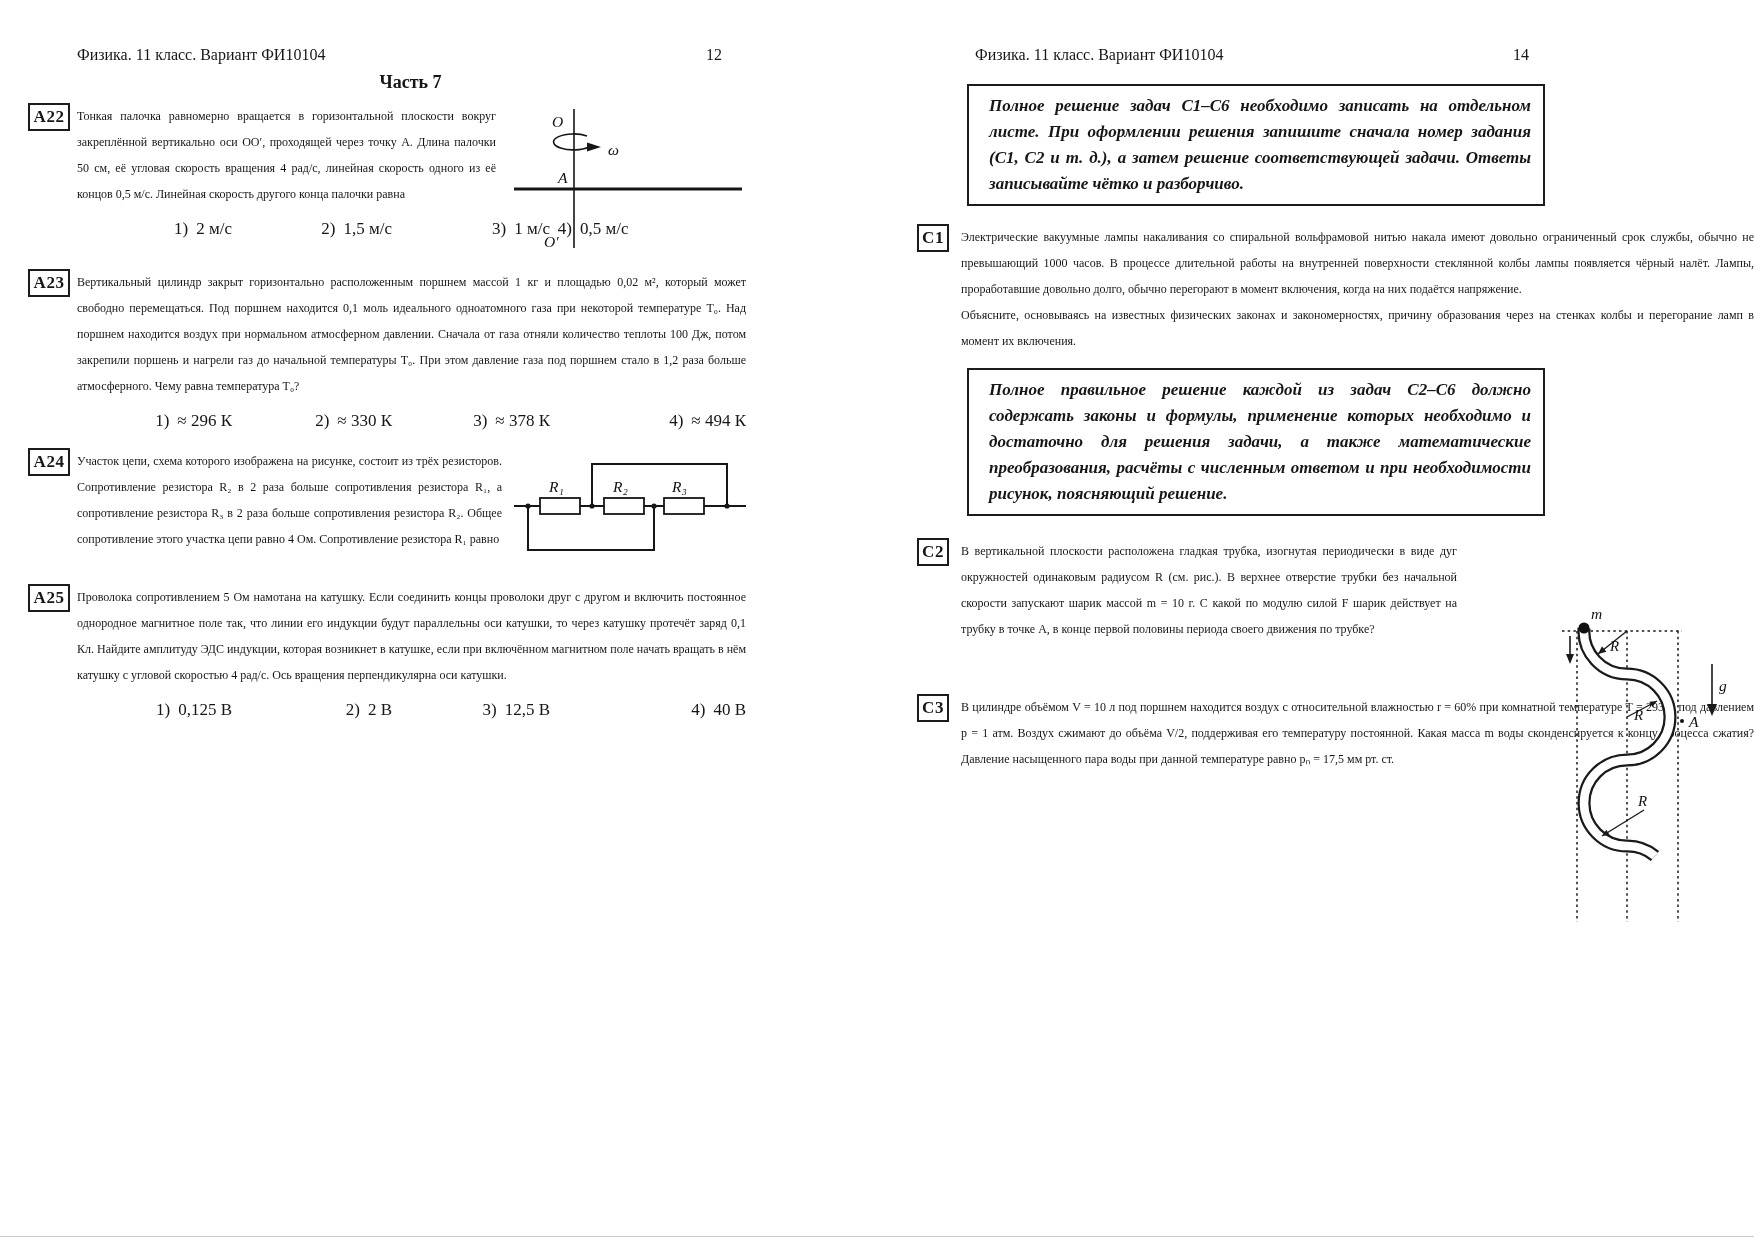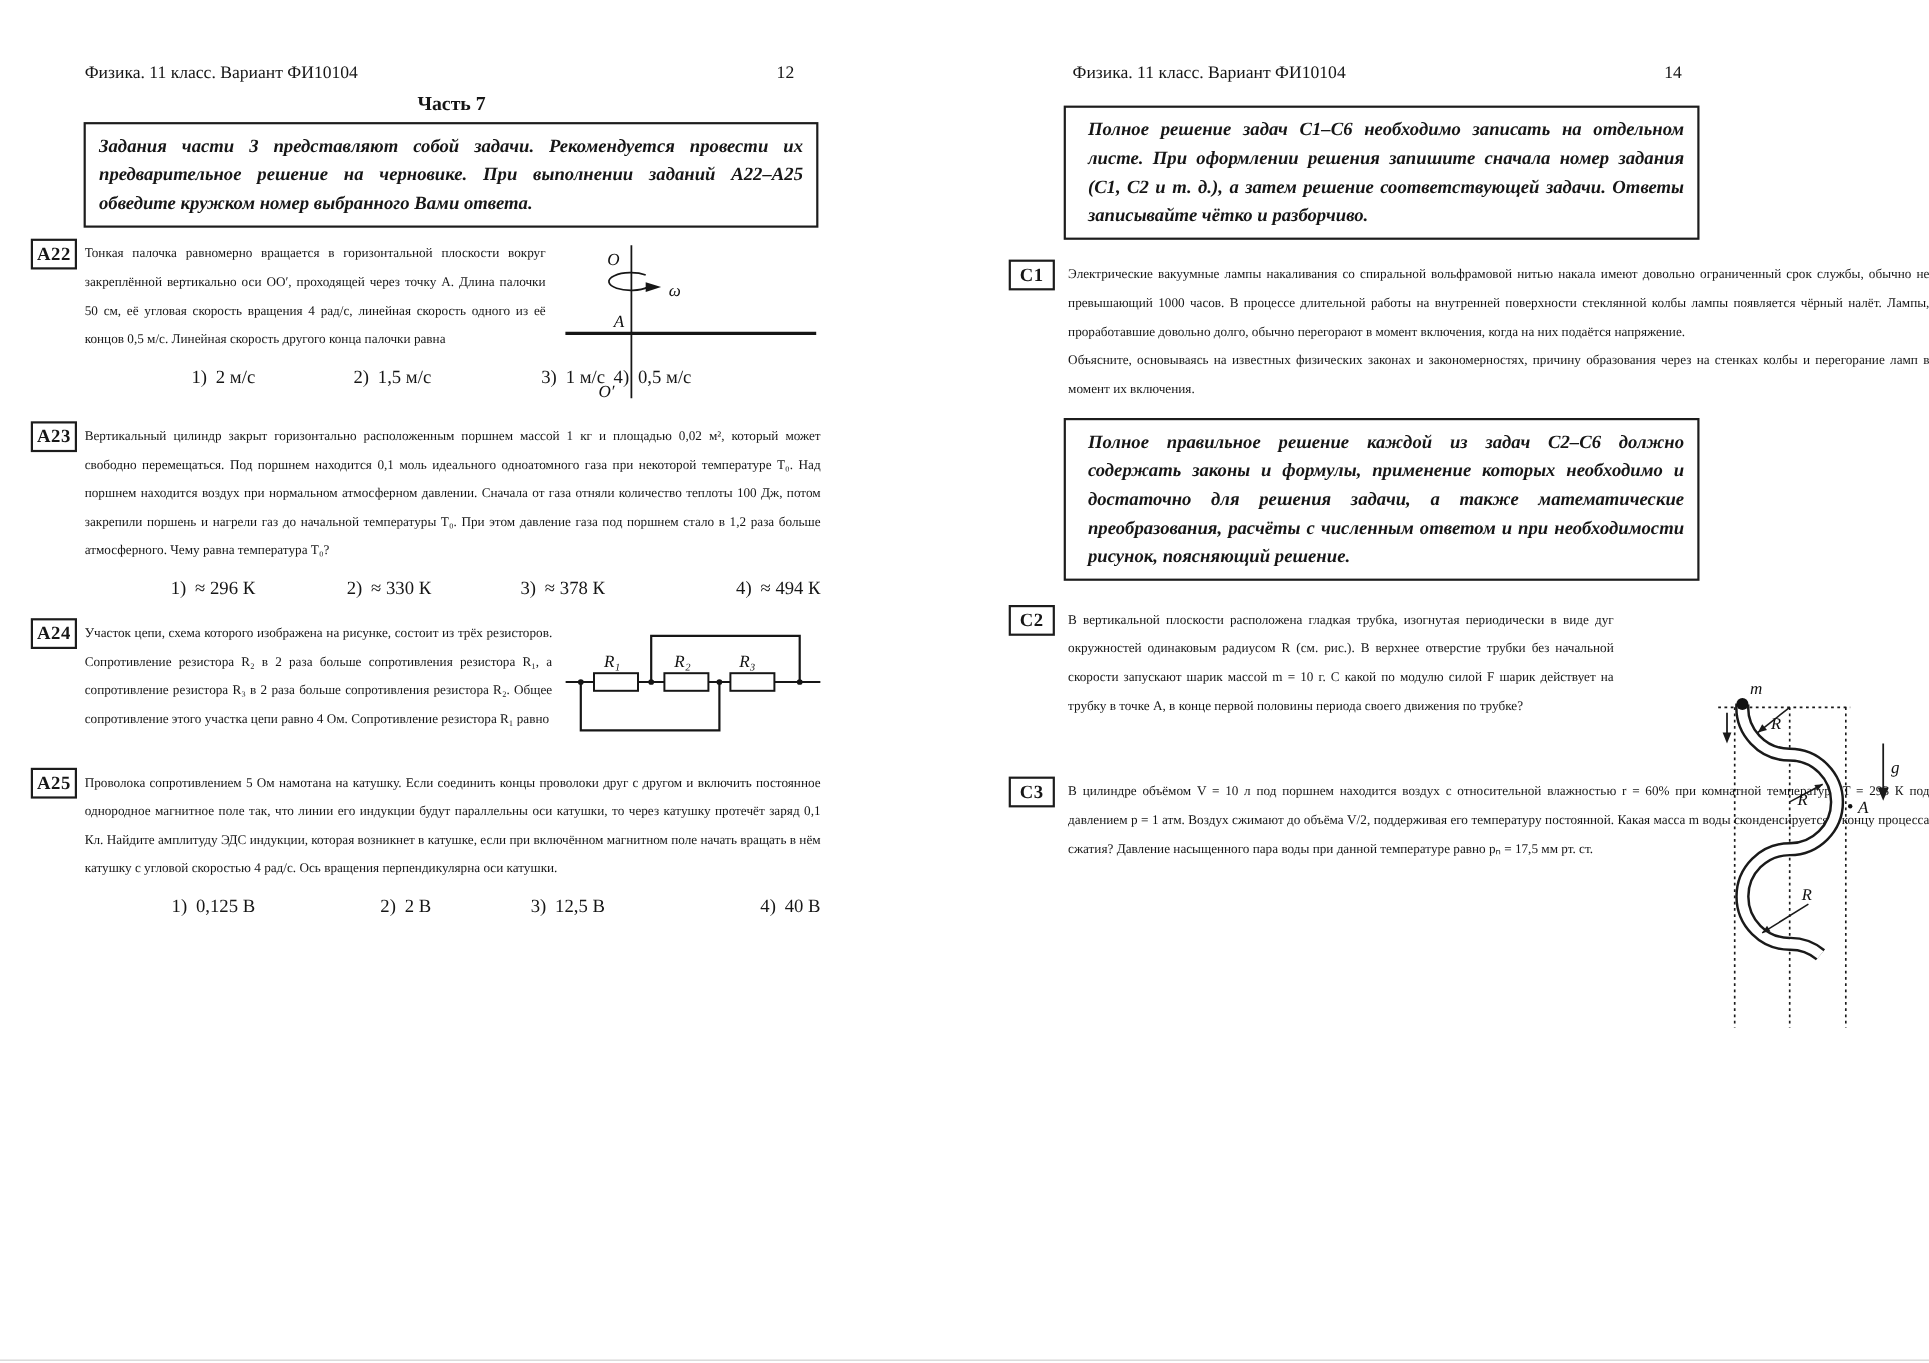--- a/index.html
+++ b/index.html
@@ -1,20 +1,20 @@
 <!DOCTYPE html>
 <html><head>
 <meta charset="utf-8">
 <style>
   html,body { margin:0; padding:0; background:#ffffff; }
   .sheet {
     position:relative; width:1754px; height:1239px; background:#ffffff;
     font-family:"Liberation Serif", serif; color:#161616; overflow:hidden;
   }
-  .page { position:absolute; top:12px; }
+  .page { position:absolute; top:0; }
   .page-left  { left:22px;  width:724px; }
   .page-right { left:855px; width:899px; }
 
   .page-header { display:flex; justify-content:space-between; font-size:16px; margin-top:46px; }
   .page-left  .page-header { padding-left:55px; padding-right:24px; }
   .page-right .page-header { width:690px; padding-left:120px; padding-right:16px; box-sizing:border-box; }
 
   .part-title { margin:8px 0 0 55px; width:667px; text-align:center; font-weight:bold; font-size:18px; }
 
   .instr-box {
@@ -25,21 +25,21 @@
   .page-left  .instr-box { margin:6px 0 0 54px; width:668px; }
   .page-right .instr-box { margin-left:112px; width:578px;padding-left:20px; }
   .page-right .ibox1 { margin-top:20px; }
   .page-right .ibox2 { margin-top:14px; }
 
   .q { margin-top:10px; }
   .q-head { display:flex; align-items:flex-start; }
   .q-label {
     flex:none; border:2px solid #1c1c1c; box-sizing:border-box;
     font-weight:bold; font-size:17px; text-align:center;
-    width:42px; height:28px; line-height:24px; letter-spacing:0.5px;
+    width:32px; height:28px; line-height:24px; letter-spacing:0.5px;
   }
   .page-left  .q-label { margin-left:6px;  margin-right:7px;  width:42px; }
   .page-right .q-label { margin-left:62px; margin-right:12px; }
   .q-body { flex:1 1 auto; min-width:0; }
   .q-text { font-size:12px; line-height:26px; text-align:justify; margin:0; }
   .q-text + .q-text { margin-top:0; }
 
   .fig-float { float:right; margin:0 0 4px 12px; }
 
   .opts { display:grid; grid-template-columns:155px 160px 158px 1fr; margin-top:9px; margin-bottom:4px;text-align:right; }
@@ -65,21 +65,20 @@
 
   <div class="page page-left">
 
     <div class="page-header">
       <span>Физика. 11 класс. Вариант ФИ10104</span>
       <span>12</span>
     </div>
 
     <div class="part-title">Часть 7</div>
 
-    <div class="instr-box">Задания части 3 представляют собой задачи. Рекомендуется провести их предварительное решение на черновике. При выполнении заданий А22–А25 обведите кружком номер выбранного Вами ответа.</div>
 
     <div class="q">
       <div class="q-head">
         <div class="q-label">A22</div>
         <div class="q-body">
           <svg class="fig-float" width="238" height="152" viewBox="0 0 238 152">
             <line x1="66" y1="6" x2="66" y2="145" stroke="#161616" stroke-width="1.6"></line>
             <line x1="6" y1="86" x2="234" y2="86" stroke="#161616" stroke-width="3"></line>
             <path d="M 79 33 A 20 8 0 1 0 81 44" fill="none" stroke="#161616" stroke-width="1.6"></path>
             <polygon points="79,39.5 93,44 79,48.5" fill="#161616"></polygon>

